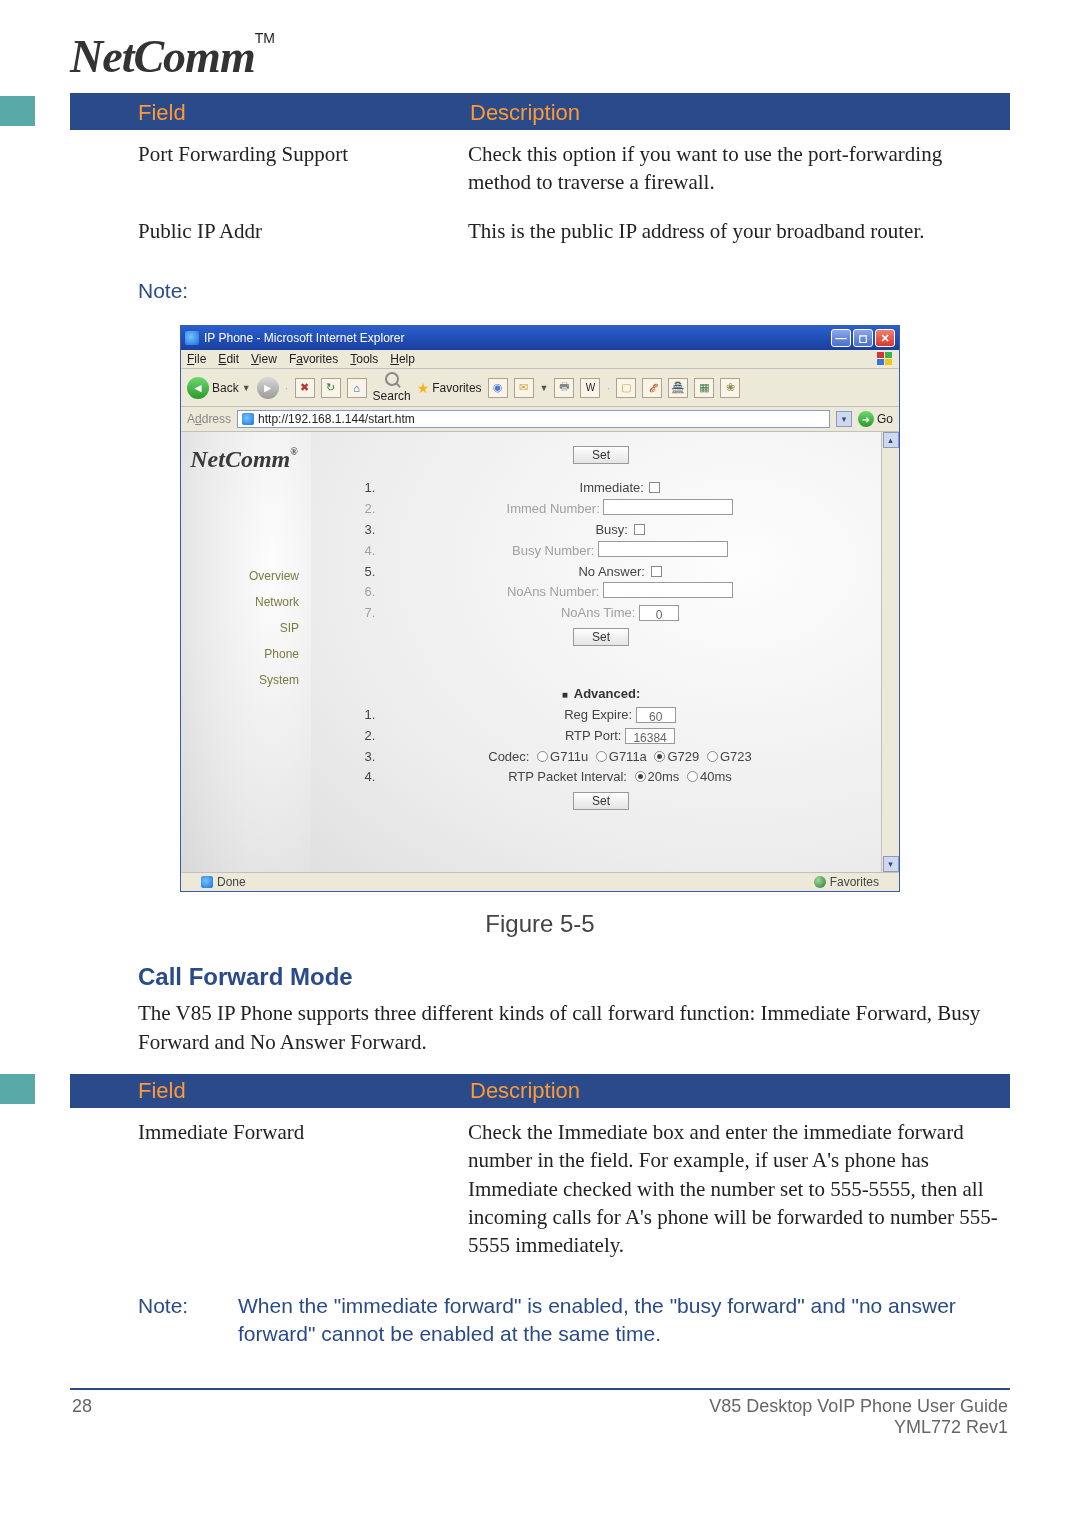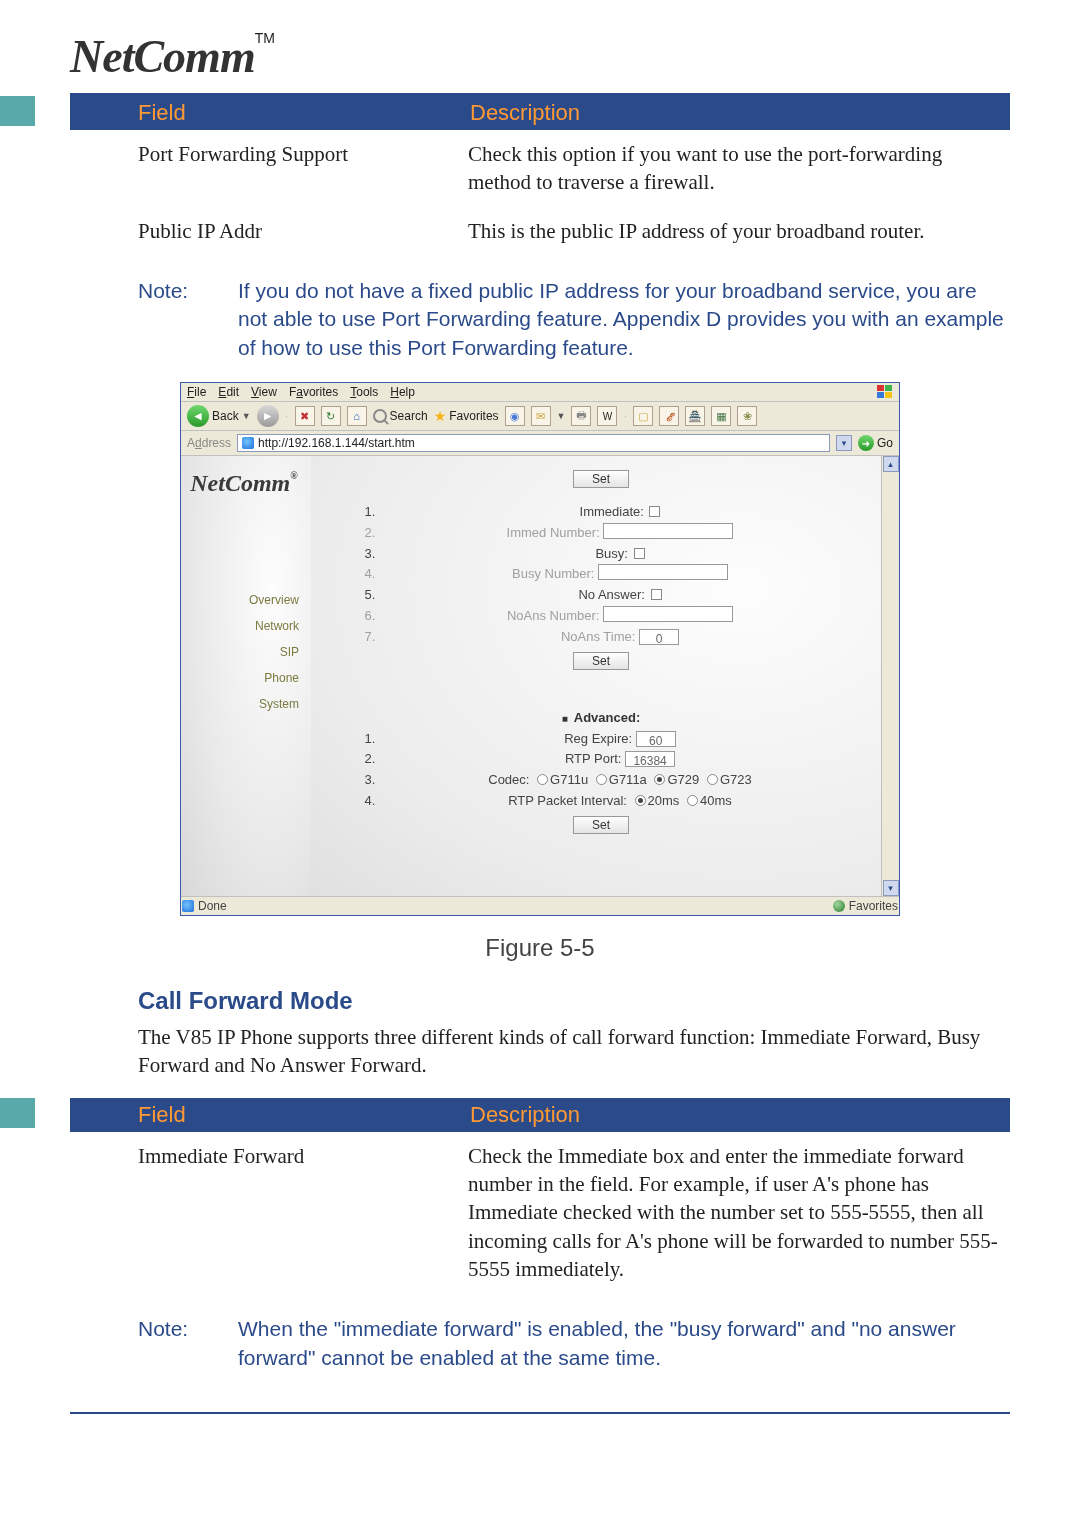--- a/index.html
+++ b/index.html
@@ -400,21 +400,21 @@
     width: 5px; height: 5px;
     background: #444;
     border-radius: 50%;
     top: 2px; left: 2px;
   }
   .statusbar {
     display: flex;
     justify-content: space-between;
     background: #ece9d8;
     border-top: 1px solid #c0c0c0;
-    padding: 2px 1px;
+    padding: 2px 20px;
     font-size: 12px;
     color: #444;
   }
   .statusbar-left { display:flex; align-items:center; gap:4px; }
   .statusbar-right { display:flex; align-items:center; gap:4px; }
   .globe-icon {
     width: 12px; height: 12px; border-radius:50%;
     background: radial-gradient(circle at 35% 35%, #9fd89f, #2a7a2a);
     display:inline-block;
   }
@@ -446,25 +446,35 @@
         <tr>
           <td>Public IP Addr</td>
           <td>This is the public IP address of your broadband router.</td>
         </tr>
       </tbody>
     </table>
   </div>
 
   <div class="note-row">
     <div class="note-label">Note:</div>
-    <div class="note-text">If you do not have a fixed public IP address for your broadband service, you are not able to use Port Forwarding feature.  Appendix D provides you with an example of how to use this Port Forwarding feature.</div>
   </div>
 
   <div class="figure-container">
     <div class="browser-window">
+      <div class="titlebar">
+        <div class="titlebar-left">
+          <span class="ie-icon"></span>
+          <span>IP Phone - Microsoft Internet Explorer</span>
+        </div>
+        <div class="win-controls">
+          <div class="win-btn">—</div>
+          <div class="win-btn">◻</div>
+          <div class="win-btn close">✕</div>
+        </div>
+      </div>
       <div class="menubar">
         <div class="menubar-items">
           <span class="menu-item"><span class="underline">F</span>ile</span>
           <span class="menu-item"><span class="underline">E</span>dit</span>
           <span class="menu-item"><span class="underline">V</span>iew</span>
           <span class="menu-item">F<span class="underline">a</span>vorites</span>
           <span class="menu-item"><span class="underline">T</span>ools</span>
           <span class="menu-item"><span class="underline">H</span>elp</span>
         </div>
         <span class="ms-flag"></span>
@@ -473,21 +483,21 @@
         <div class="tool-back">
           <span class="circle-btn circle-green">◄</span>
           <span>Back</span>
           <span class="dropdown-arrow">▼</span>
         </div>
         <span class="circle-btn circle-grey">►</span>
         <span style="color:#bbb;">·</span>
         <span class="sq-btn" style="color:#c03030;">✖</span>
         <span class="sq-btn" style="color:#2a7a2a;">↻</span>
         <span class="sq-btn" style="color:#2a5fbf;">⌂</span>
-        <span style="display:flex;align-items:center;gap:3px;">
+        <span style="display:flex;align-items:center;gap:3px;flex-direction:column;">
           <span class="search-icon"></span>
           <span>Search</span>
         </span>
         <span style="display:flex;align-items:center;gap:3px;">
           <span class="star-icon">★</span>
           <span>Favorites</span>
         </span>
         <span class="sq-btn" style="color:#4a7ad8;">◉</span>
         <span class="sq-btn" style="color:#c9a43a;">✉</span>
         <span class="dropdown-arrow">▼</span>
@@ -591,14 +601,21 @@
       </tbody>
     </table>
   </div>
 
   <div class="note-row">
     <div class="note-label">Note:</div>
     <div class="note-text">When the "immediate forward" is enabled, the "busy forward" and "no answer forward" cannot be enabled at the same time.</div>
   </div>
 
   <hr class="footer-line">
+  <div class="footer">
+    <div>28</div>
+    <div class="footer-right">
+      <div>V85 Desktop VoIP Phone User Guide</div>
+      <div>YML772 Rev1</div>
+    </div>
+  </div>
 
 </div>
 
 </body></html>

